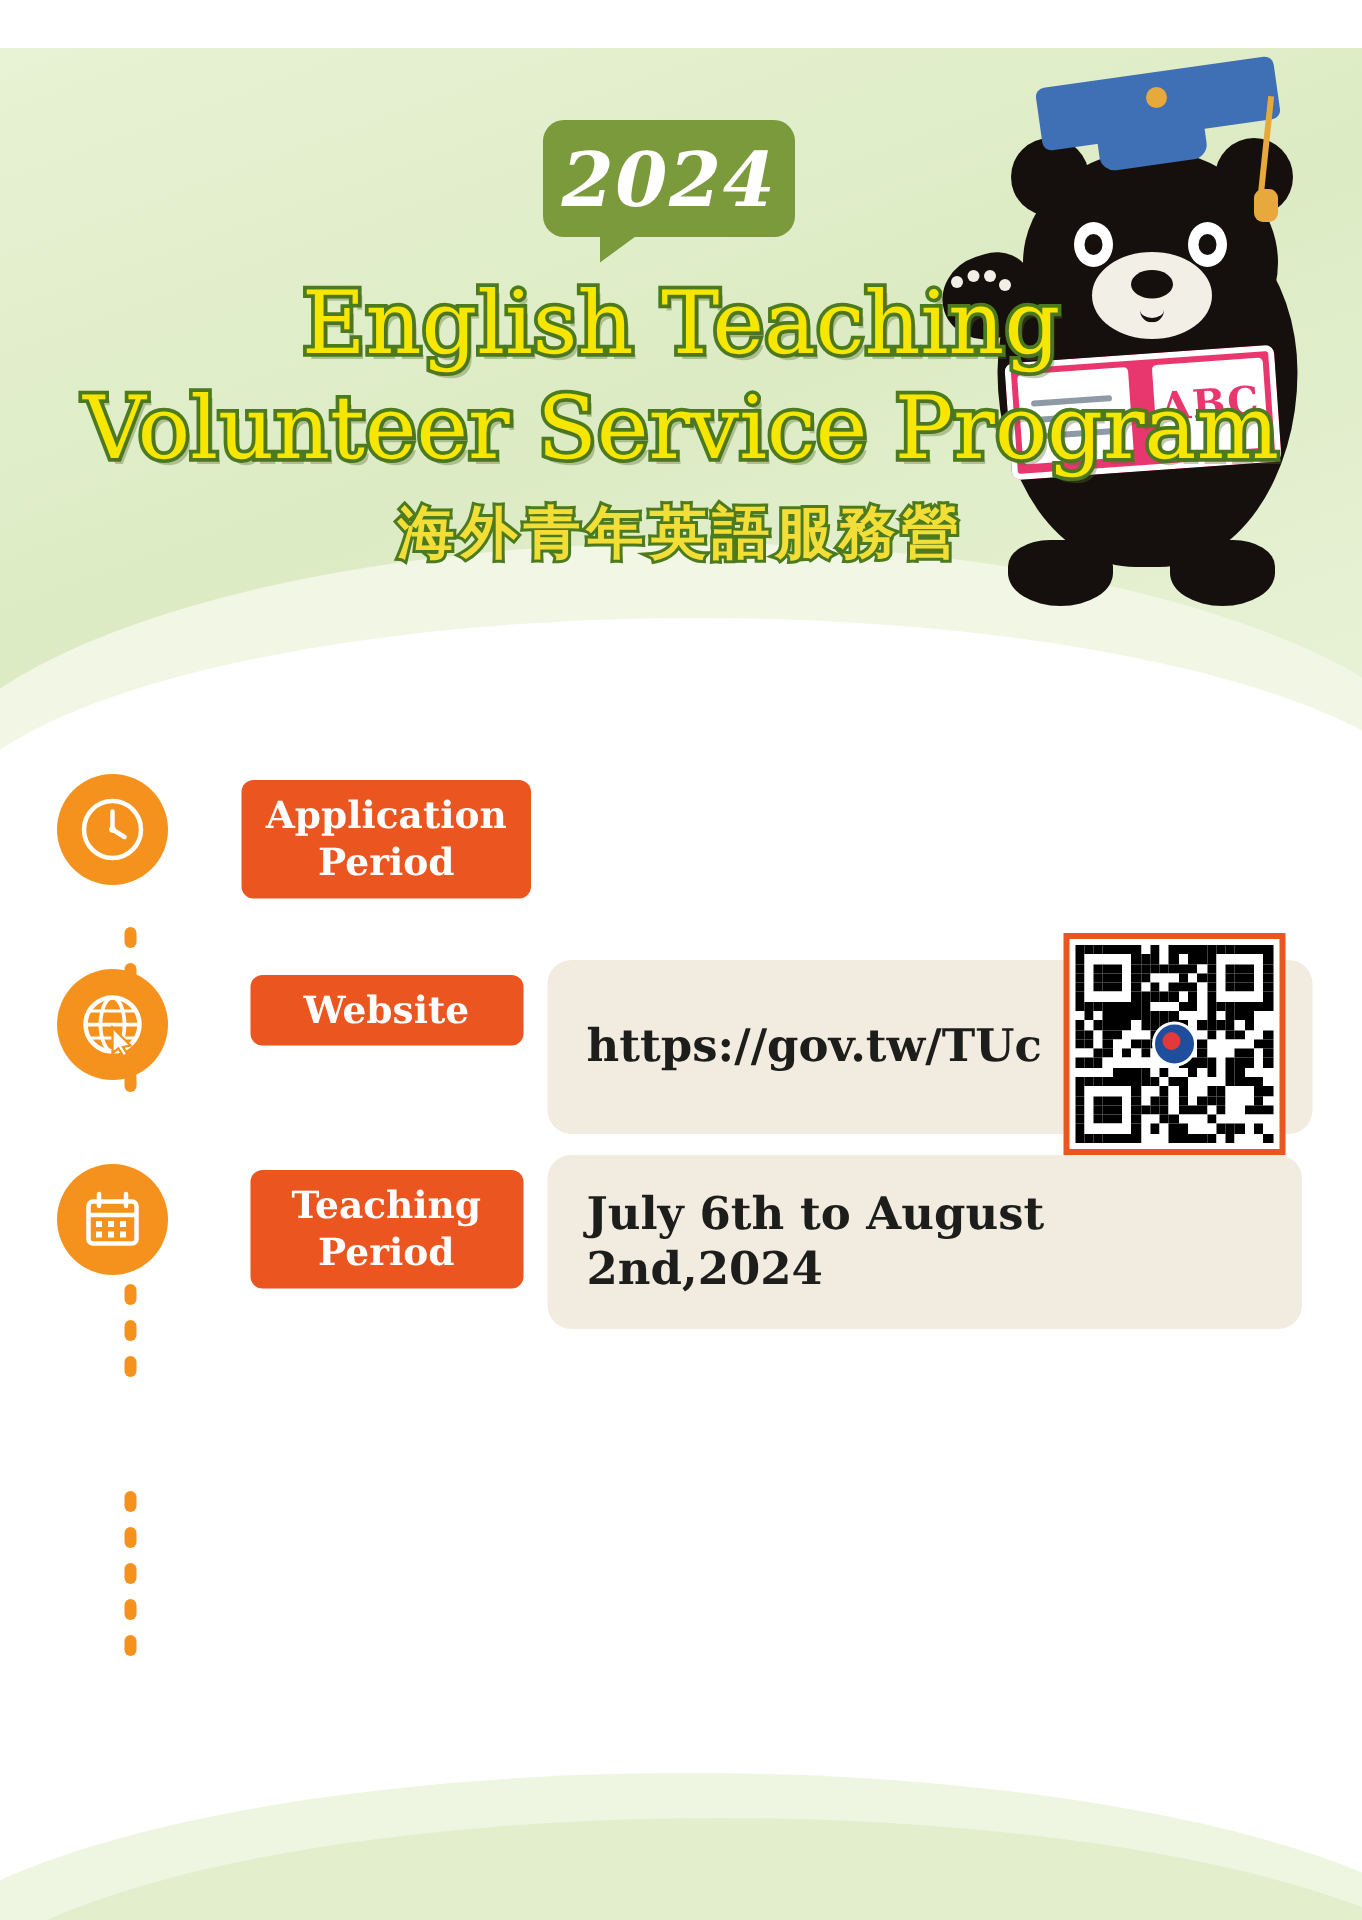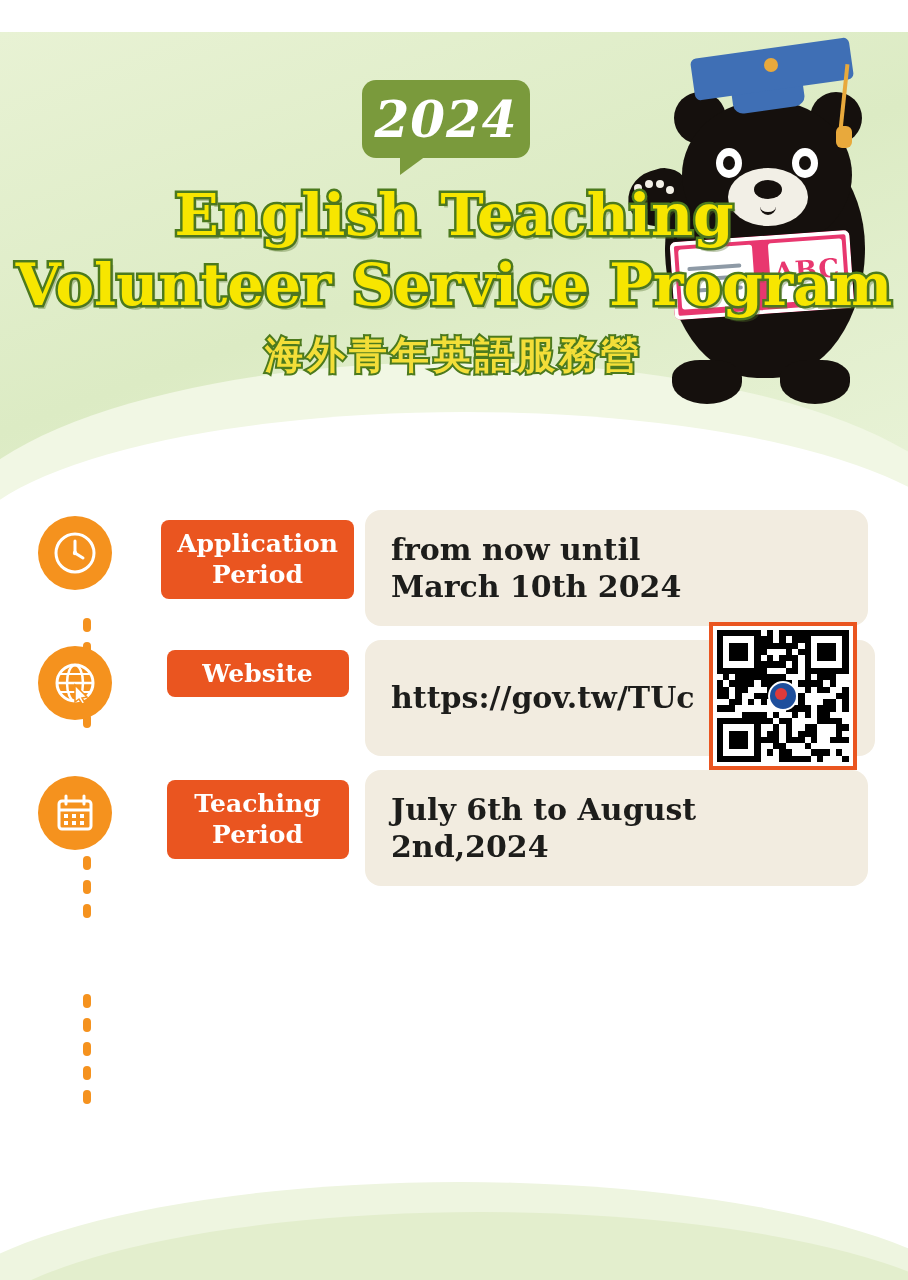--- a/index.html
+++ b/index.html
@@ -98,21 +98,21 @@
 
   
   .title-wrap {
     position: absolute;
     left: 0; top: 152px;
     width: 908px;
     text-align: center;
   }
   .title-line {
     font-family: "DejaVu Serif", serif;
-    font-weight: bold;
+    font-weight: normal;
     font-size: 58px;
     line-height: 1.1;
     color: #f7e600;
     letter-spacing: 0px;
     -webkit-text-stroke: 5px #4c7a1e;
     paint-order: stroke fill;
     text-shadow: 3px 4px 0 rgba(80,110,40,0.35);
   }
   .title-line.l1 { font-size: 58px; }
   .title-line.l2 { font-size: 58px; margin-top: 6px; }
@@ -600,24 +600,20 @@
             <circle cx="24" cy="24" r="2.2" fill="#ffffff"></circle>
           </svg>
         </div>
       </div>
       <div class="tag-cell">
         <div class="tag">
           <div>Application</div>
           <div>Period</div>
         </div>
       </div>
-      <div class="panel">
-        <div class="big">from now until</div>
-        <div class="big">March 10th 2024</div>
-      </div>
     </div>
 
     <div class="row">
       <div class="icon-cell">
         <div class="circle-icon">
           <svg width="48" height="48" viewBox="0 0 48 48">
             <circle cx="24" cy="24" r="18" fill="none" stroke="#ffffff" stroke-width="3"></circle>
             <ellipse cx="24" cy="24" rx="8" ry="18" fill="none" stroke="#ffffff" stroke-width="2.5"></ellipse>
             <line x1="6" y1="24" x2="42" y2="24" stroke="#ffffff" stroke-width="2.5"></line>
             <line x1="9" y1="15" x2="39" y2="15" stroke="#ffffff" stroke-width="2"></line>

